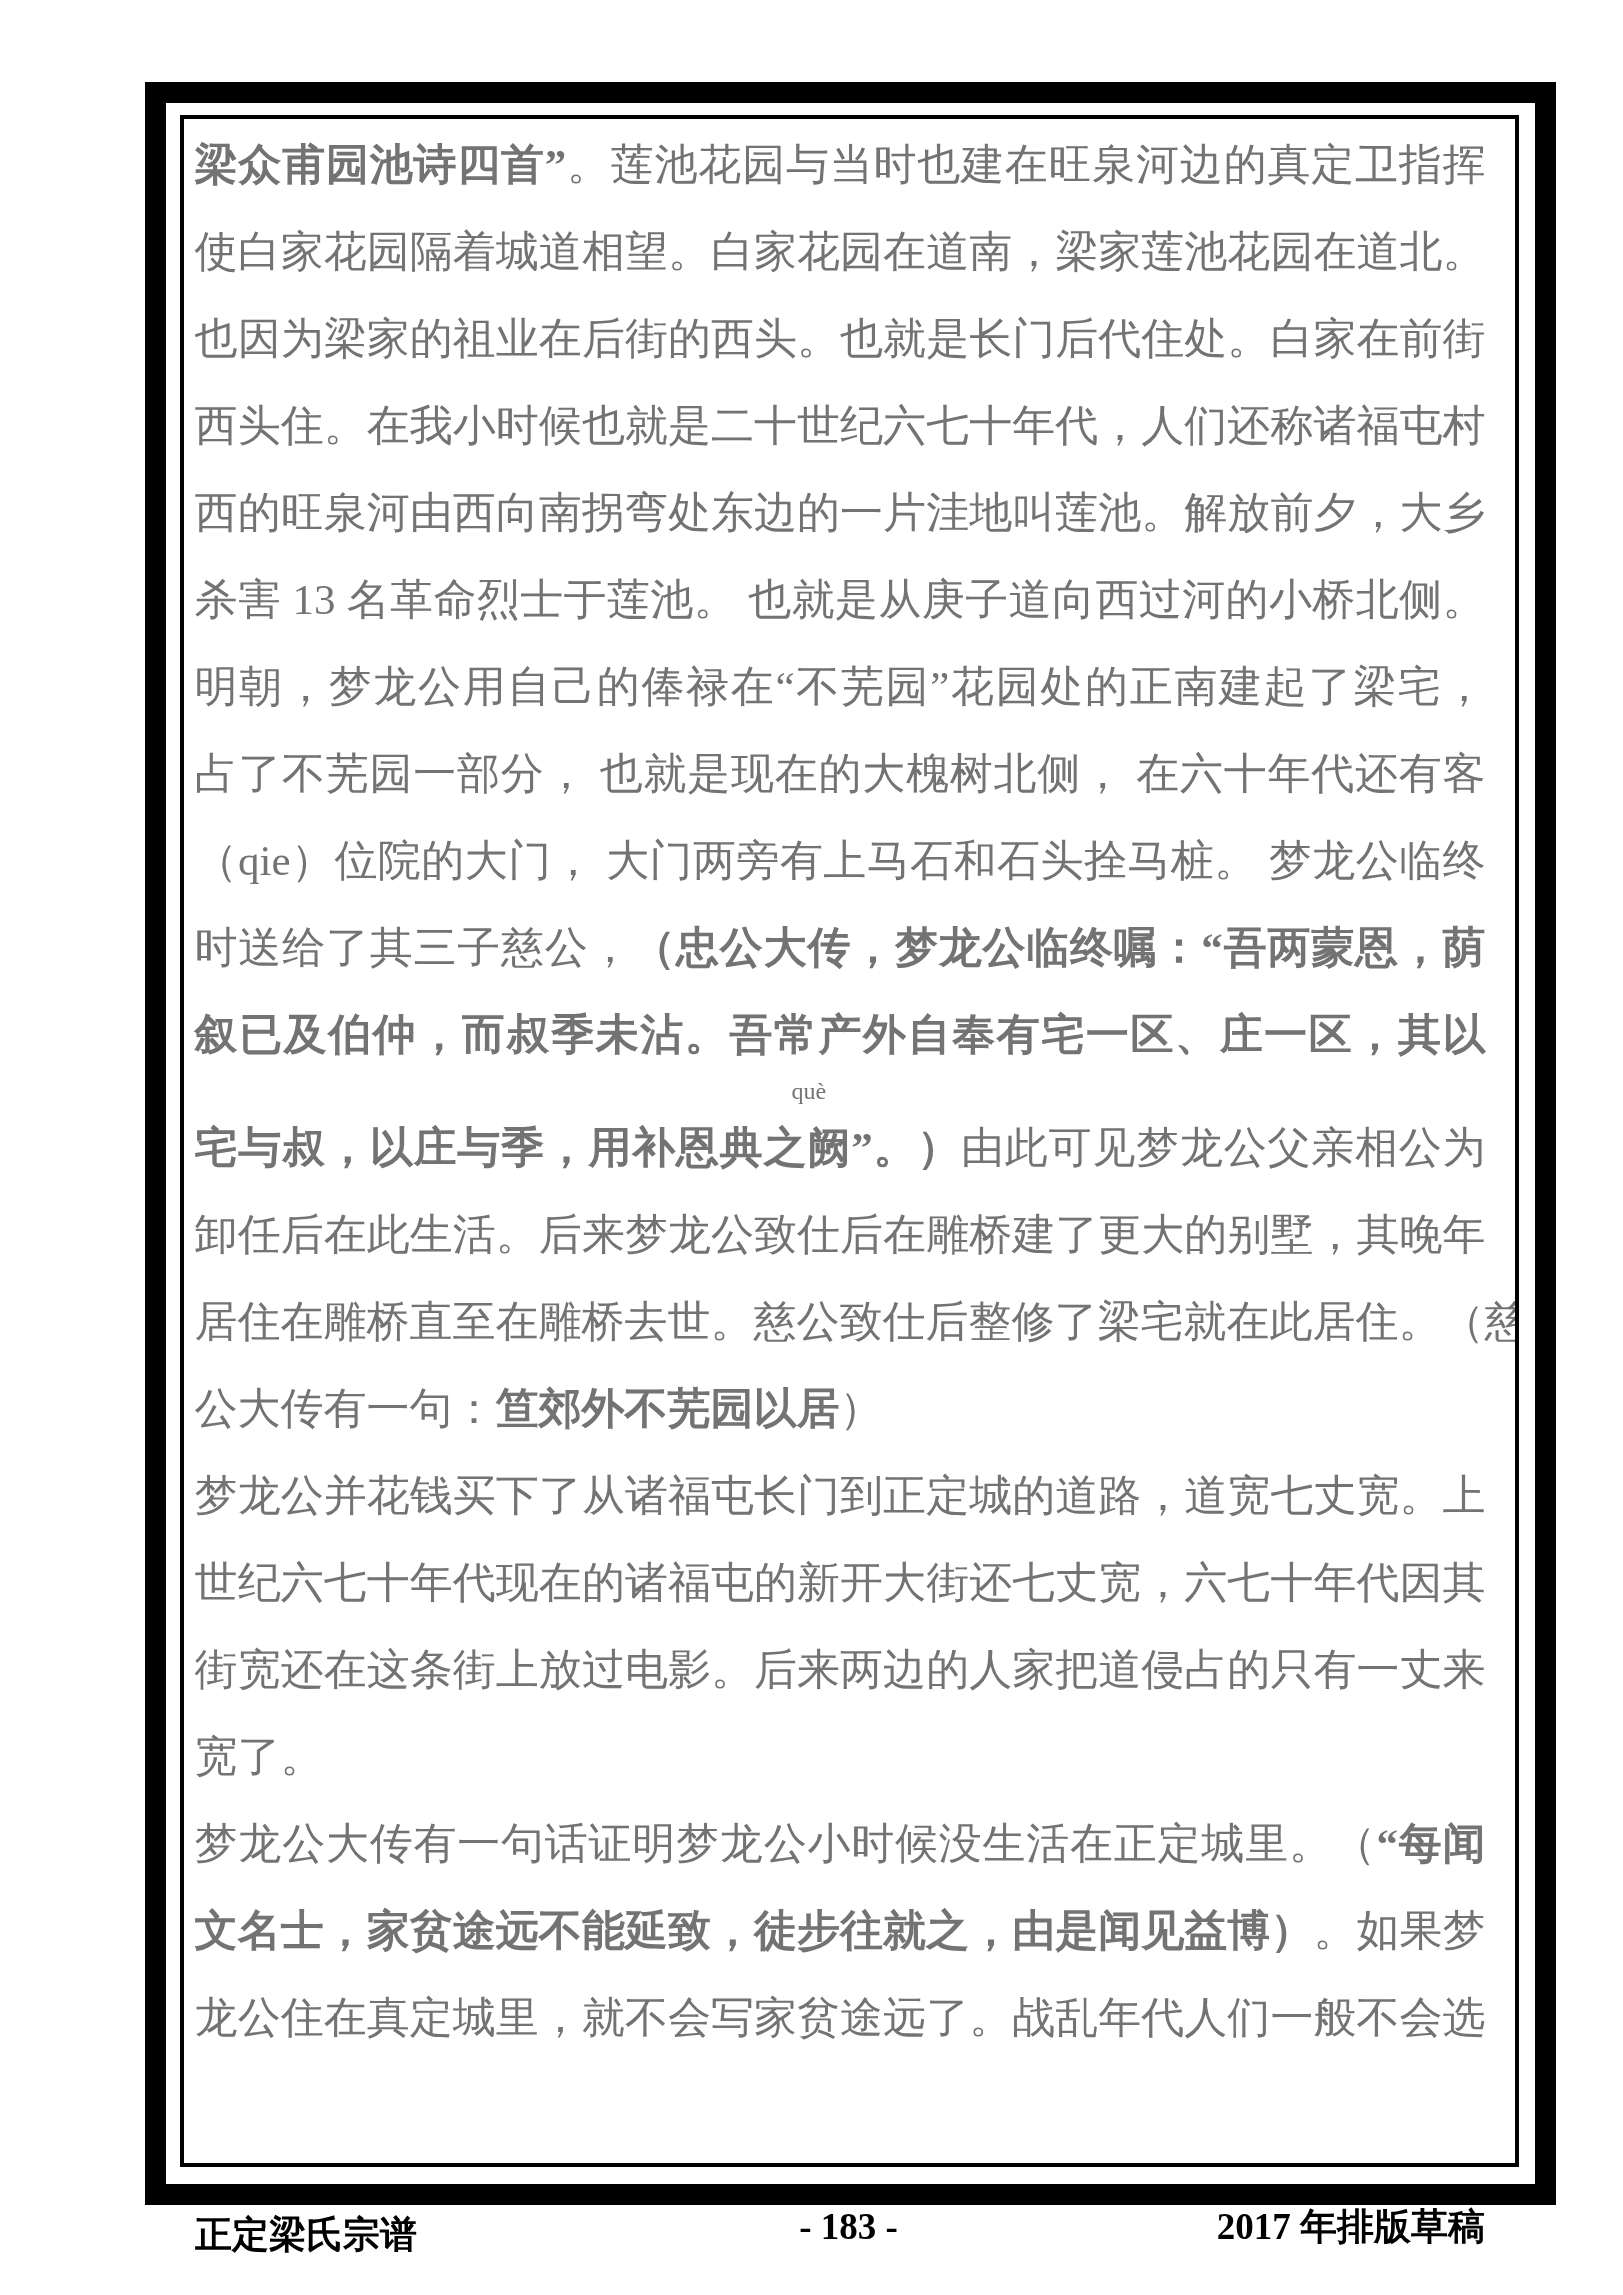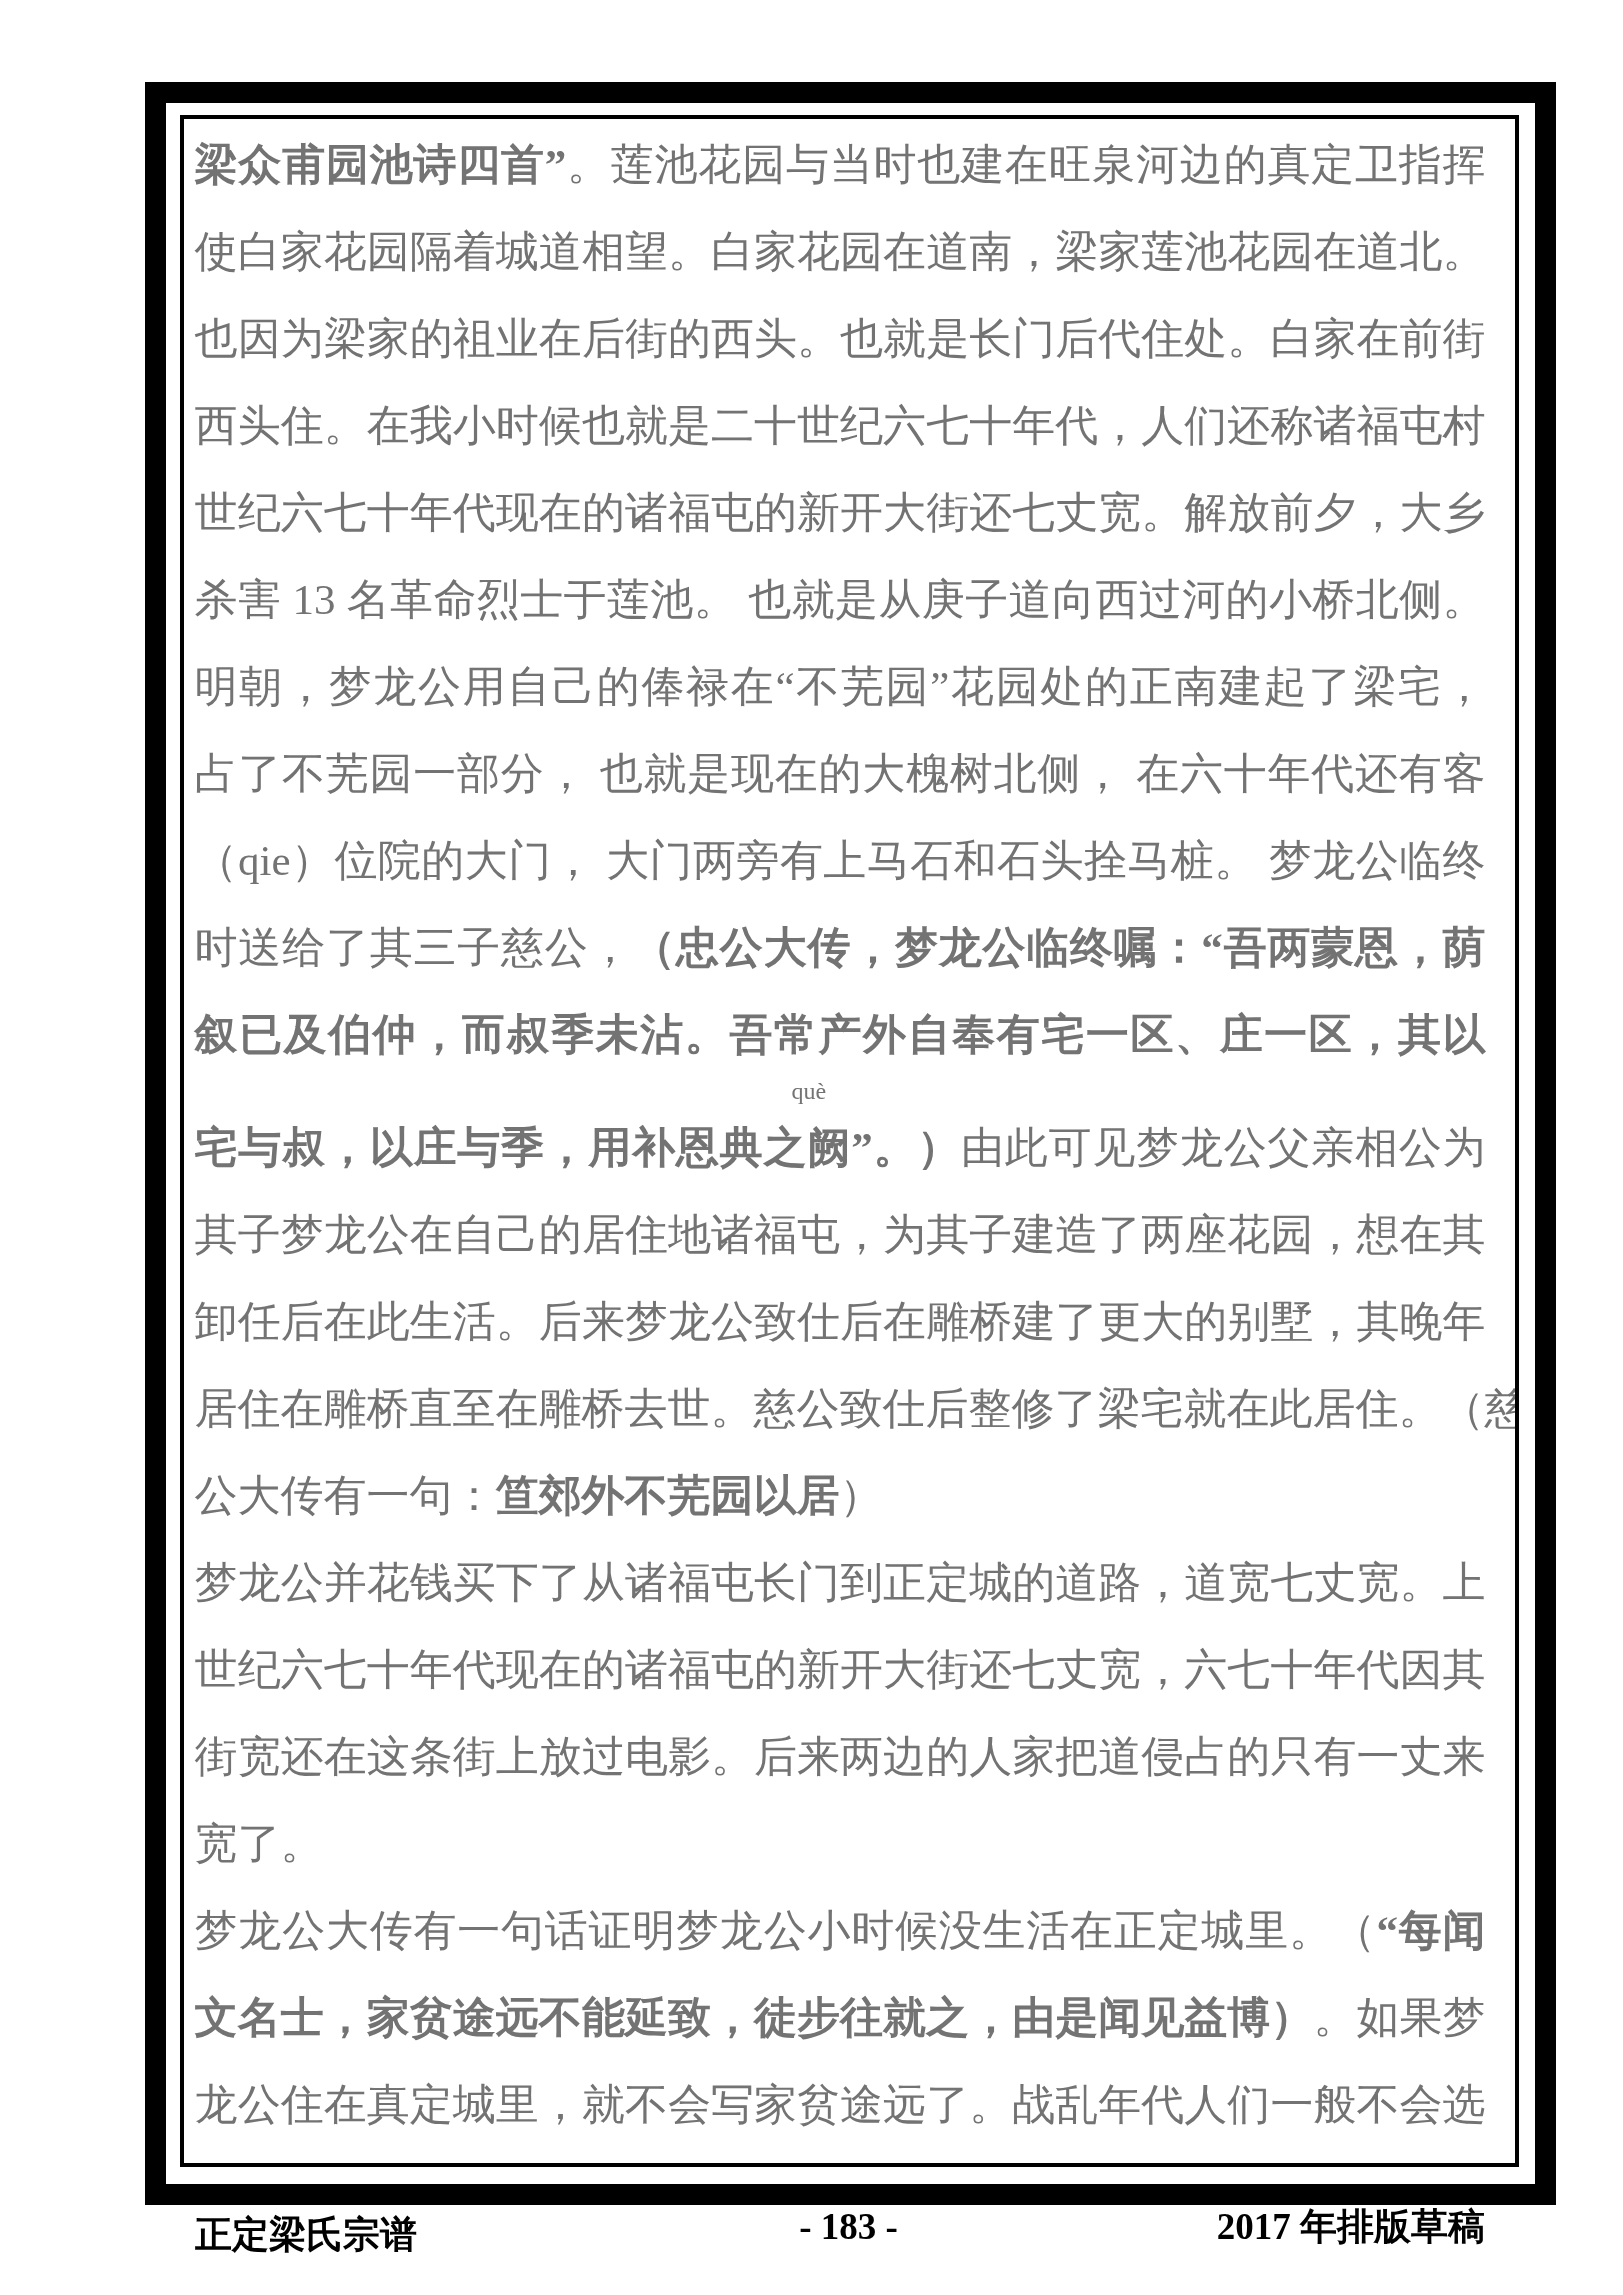--- a/index.html
+++ b/index.html
@@ -83,30 +83,29 @@
 <div>
 
   <div class="frame-outer"></div>
 
   <div class="frame-inner">
     <div>
         <div class="line"><span class="seg bold">梁众甫园池诗四首”</span><span class="seg">。莲池花园与当时也建在旺泉河边的真定卫指挥</span></div>
         <div class="line"><span class="seg">使白家花园隔着城道相望。白家花园在道南，梁家莲池花园在道北。</span></div>
         <div class="line"><span class="seg">也因为梁家的祖业在后街的西头。也就是长门后代住处。白家在前街</span></div>
         <div class="line"><span class="seg">西头住。在我小时候也就是二十世纪六七十年代，人们还称诸福屯村</span></div>
-        <div class="line"><span class="seg">世纪六七十年代现在的诸福屯的新开大街还七丈宽。解放前夕，大乡</span></div>
+        <div class="line"><span class="seg">西的旺泉河由西向南拐弯处东边的一片洼地叫莲池。解放前夕，大乡</span></div>
         <div class="line"><span class="seg">杀害 13 名革命烈士于莲池。 也就是从庚子道向西过河的小桥北侧。</span></div>
         <div class="line"><span class="seg">明朝，梦龙公用自己的俸禄在“不芜园”花园处的正南建起了梁宅，</span></div>
         <div class="line"><span class="seg">占了不芜园一部分， 也就是现在的大槐树北侧， 在六十年代还有客</span></div>
         <div class="line"><span class="seg">（qie）位院的大门， 大门两旁有上马石和石头拴马桩。 梦龙公临终</span></div>
         <div class="line"><span class="seg">时送给了其三子慈公，</span><span class="seg bold">（忠公大传，梦龙公临终嘱：“吾两蒙恩，荫</span></div>
         <div class="line"><span class="seg bold">叙已及伯仲，而叔季未沾。吾常产外自奉有宅一区、庄一区，其以</span></div>
         <div class="line pinyin"><span class="seg">què</span></div>
         <div class="line"><span class="seg bold">宅与叔，以庄与季，用补恩典之阙”。）</span><span class="seg">由此可见梦龙公父亲相公为</span></div>
-        <div class="line"><span class="seg">其子梦龙公在自己的居住地诸福屯，为其子建造了两座花园，想在其</span></div>
         <div class="line"><span class="seg">卸任后在此生活。后来梦龙公致仕后在雕桥建了更大的别墅，其晚年</span></div>
         <div class="line"><span class="seg">居住在雕桥直至在雕桥去世。慈公致仕后整修了梁宅就在此居住。（慈</span></div>
         <div class="line no-justify"><span class="seg">公大传有一句：</span><span class="seg bold">笪郊外不芜园以居</span><span class="seg">）</span></div>
         <div class="line"><span class="seg">梦龙公并花钱买下了从诸福屯长门到正定城的道路，道宽七丈宽。上</span></div>
         <div class="line"><span class="seg">世纪六七十年代现在的诸福屯的新开大街还七丈宽，六七十年代因其</span></div>
         <div class="line"><span class="seg">街宽还在这条街上放过电影。后来两边的人家把道侵占的只有一丈来</span></div>
         <div class="line no-justify"><span class="seg">宽了。</span></div>
         <div class="line"><span class="seg">梦龙公大传有一句话证明梦龙公小时候没生活在正定城里。（</span><span class="seg bold">“每闻</span></div>
         <div class="line"><span class="seg bold">文名士，家贫途远不能延致，徒步往就之，由是闻见益博）</span><span class="seg">。如果梦</span></div>
         <div class="line"><span class="seg">龙公住在真定城里，就不会写家贫途远了。战乱年代人们一般不会选</span></div>

